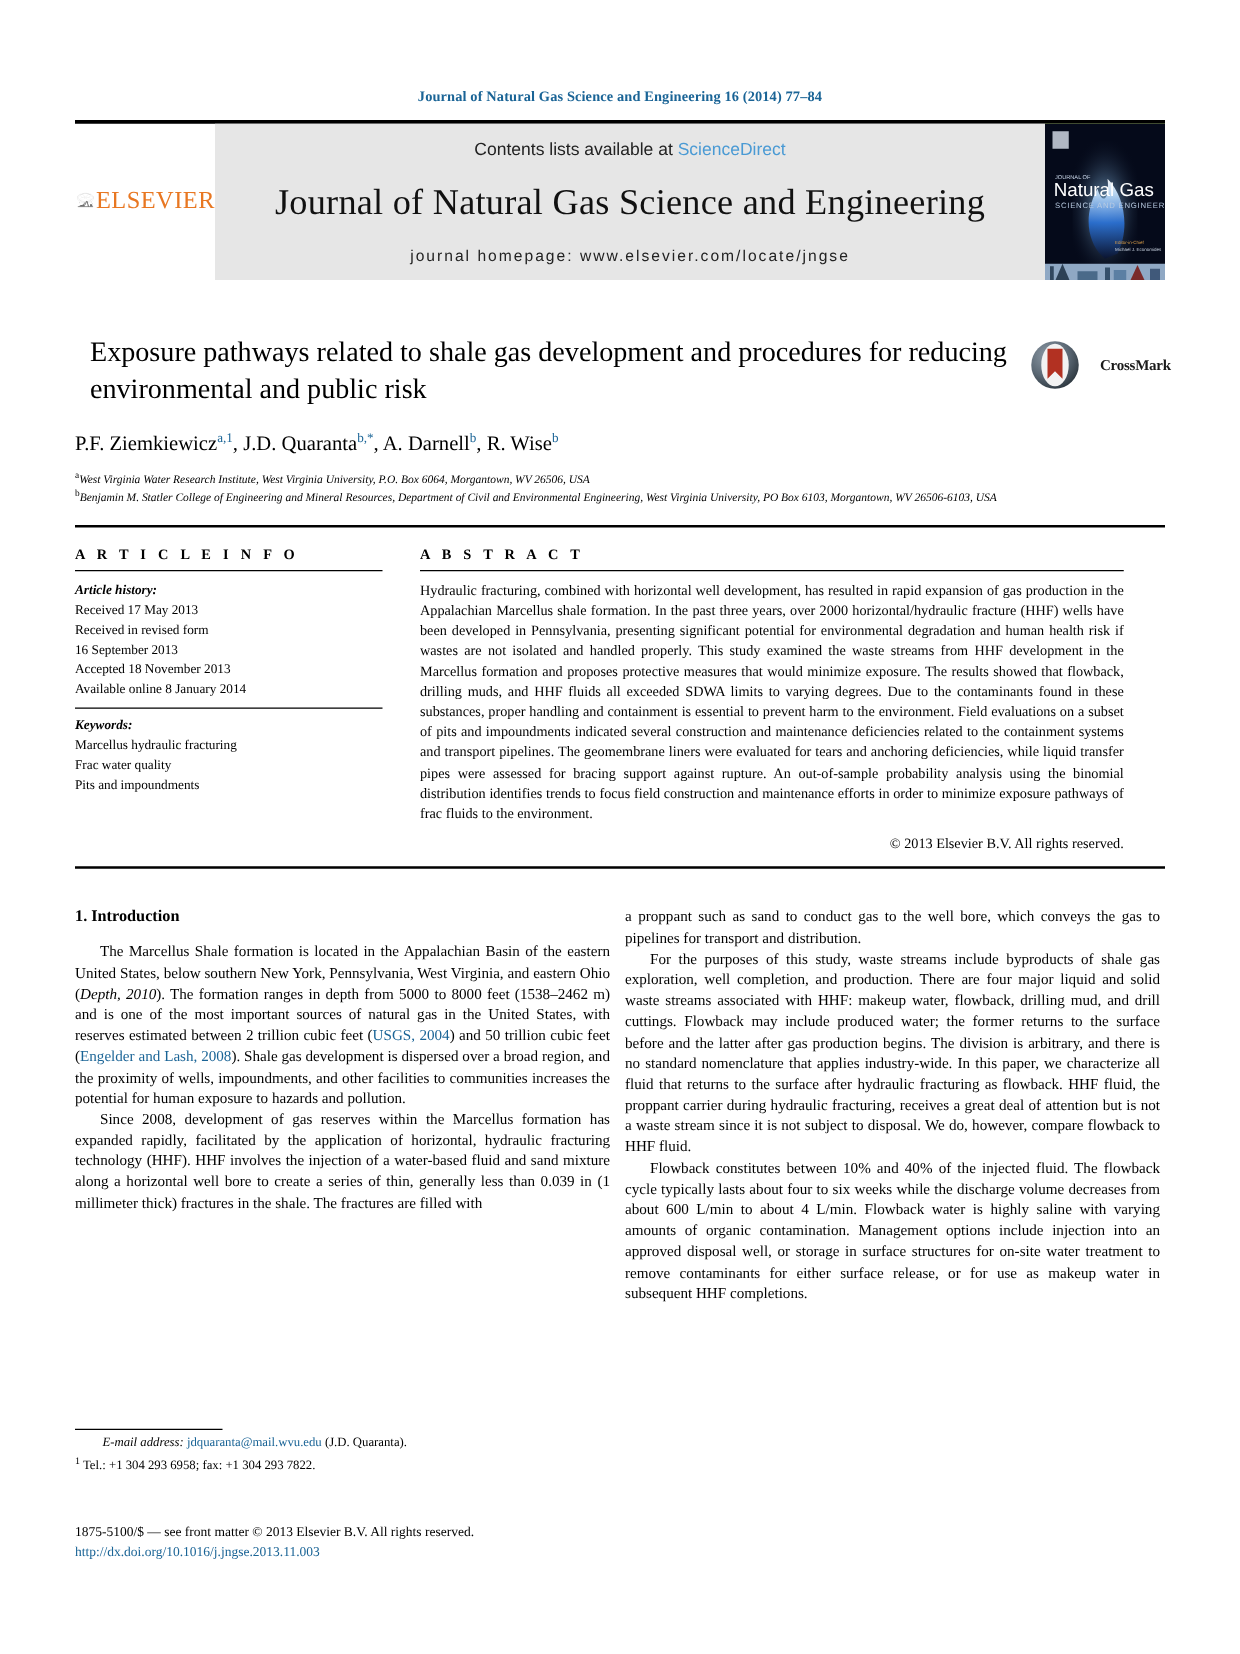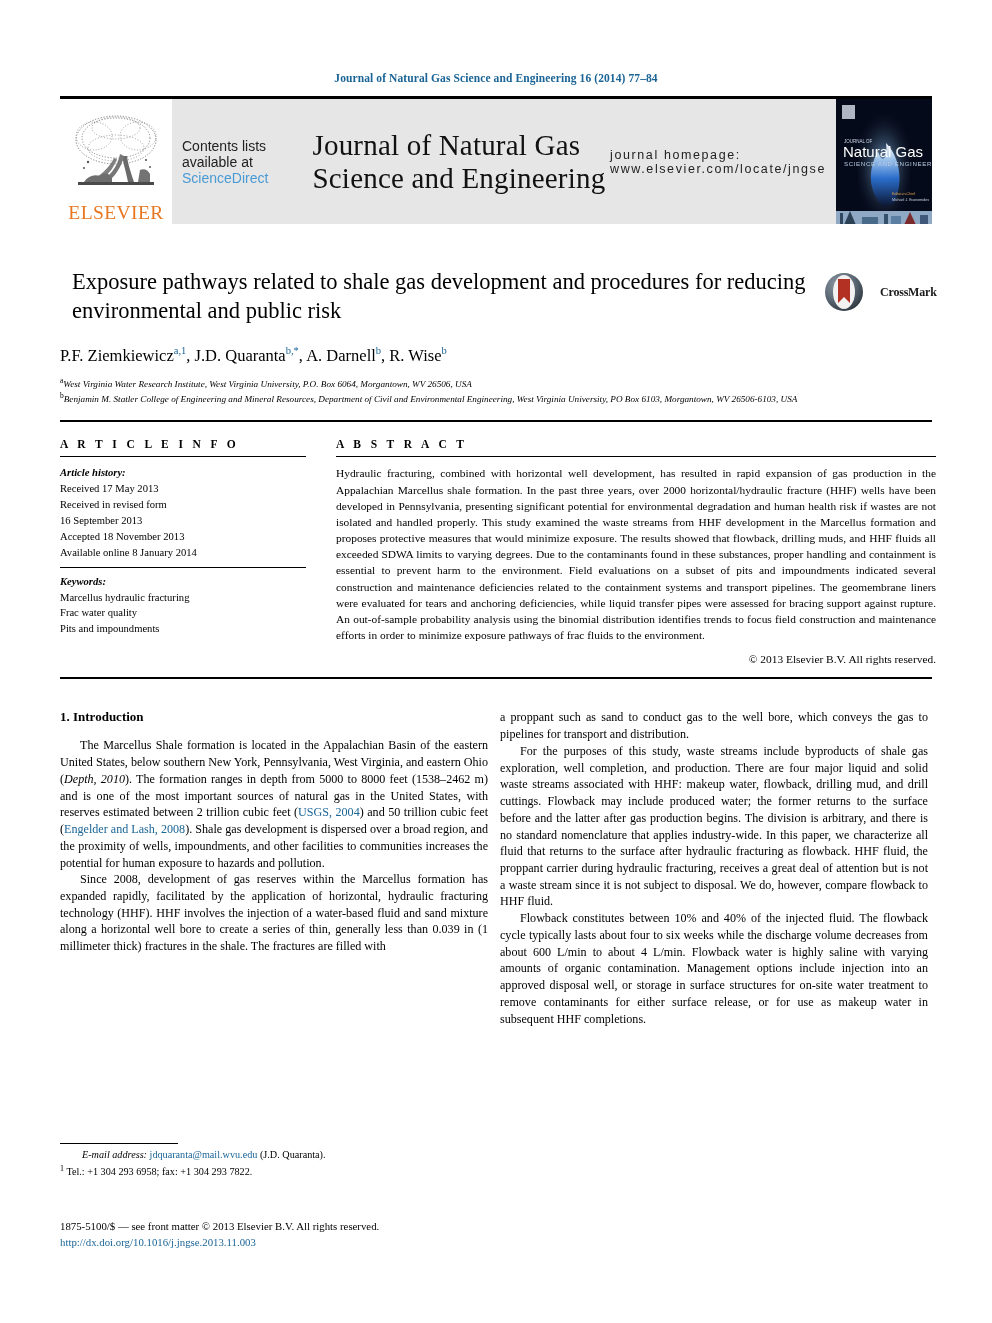--- a/index.html
+++ b/index.html
@@ -31,39 +31,39 @@
     border-top: 3px solid #000;
     padding-top: 0;
     display: flex;
     align-items: stretch;
     height: 128px;
   }
   .elsevier-logo {
     width: 112px;
     flex: 0 0 112px;
     display: flex;
-    flex-direction: column;
+    flex-direction: row;
     align-items: center;
-    justify-content: flex-end;
+    justify-content: space-between;
     padding-bottom: 2px;
   }
   .tree-svg { width: 104px; height: 92px; display:block; }
   .elsevier-word {
     font-family: "Liberation Serif", serif;
     color: #E87722;
     font-size: 19.5px;
     letter-spacing: 0.4px;
     line-height: 1;
     margin-top: 1px;
   }
   .banner-center {
     flex: 1 1 auto;
     background: #e6e6e6;
     display: flex;
-    flex-direction: row;
+    flex-direction: column;
     align-items: center;
     justify-content: space-between;
     padding: 12px 10px 12px 10px;
   }
   .contents-line { font-size: 14px; font-family: "Liberation Sans", sans-serif; color:#222; }
   .contents-line .sd { color:#4a9ad4; }
   .journal-name {
     font-size: 29px;
     font-family: "Liberation Serif", serif;
     color: #111;
@@ -125,21 +125,21 @@
     font-family: "Liberation Serif", serif;
     width: 870px;
   }
   .affil sup { font-style: normal; font-size: 7.5px; vertical-align: super; }
 
   .rule-thick { border-top: 2px solid #000; margin: 14px 60px 0 60px; }
 
   
   .infoabs {
     display: flex;
-    margin: 16px 56px 0 60px;
+    margin: 16px 93px 0 60px;
     gap: 30px;
   }
   .col-info { width: 246px; flex: 0 0 246px; }
   .col-abs  { flex: 1 1 auto; }
   .sec-head {
     font-family: "Liberation Serif", serif;
     font-weight: bold;
     font-size: 11.5px;
     letter-spacing: 3.4px;
     margin-bottom: 6px;

